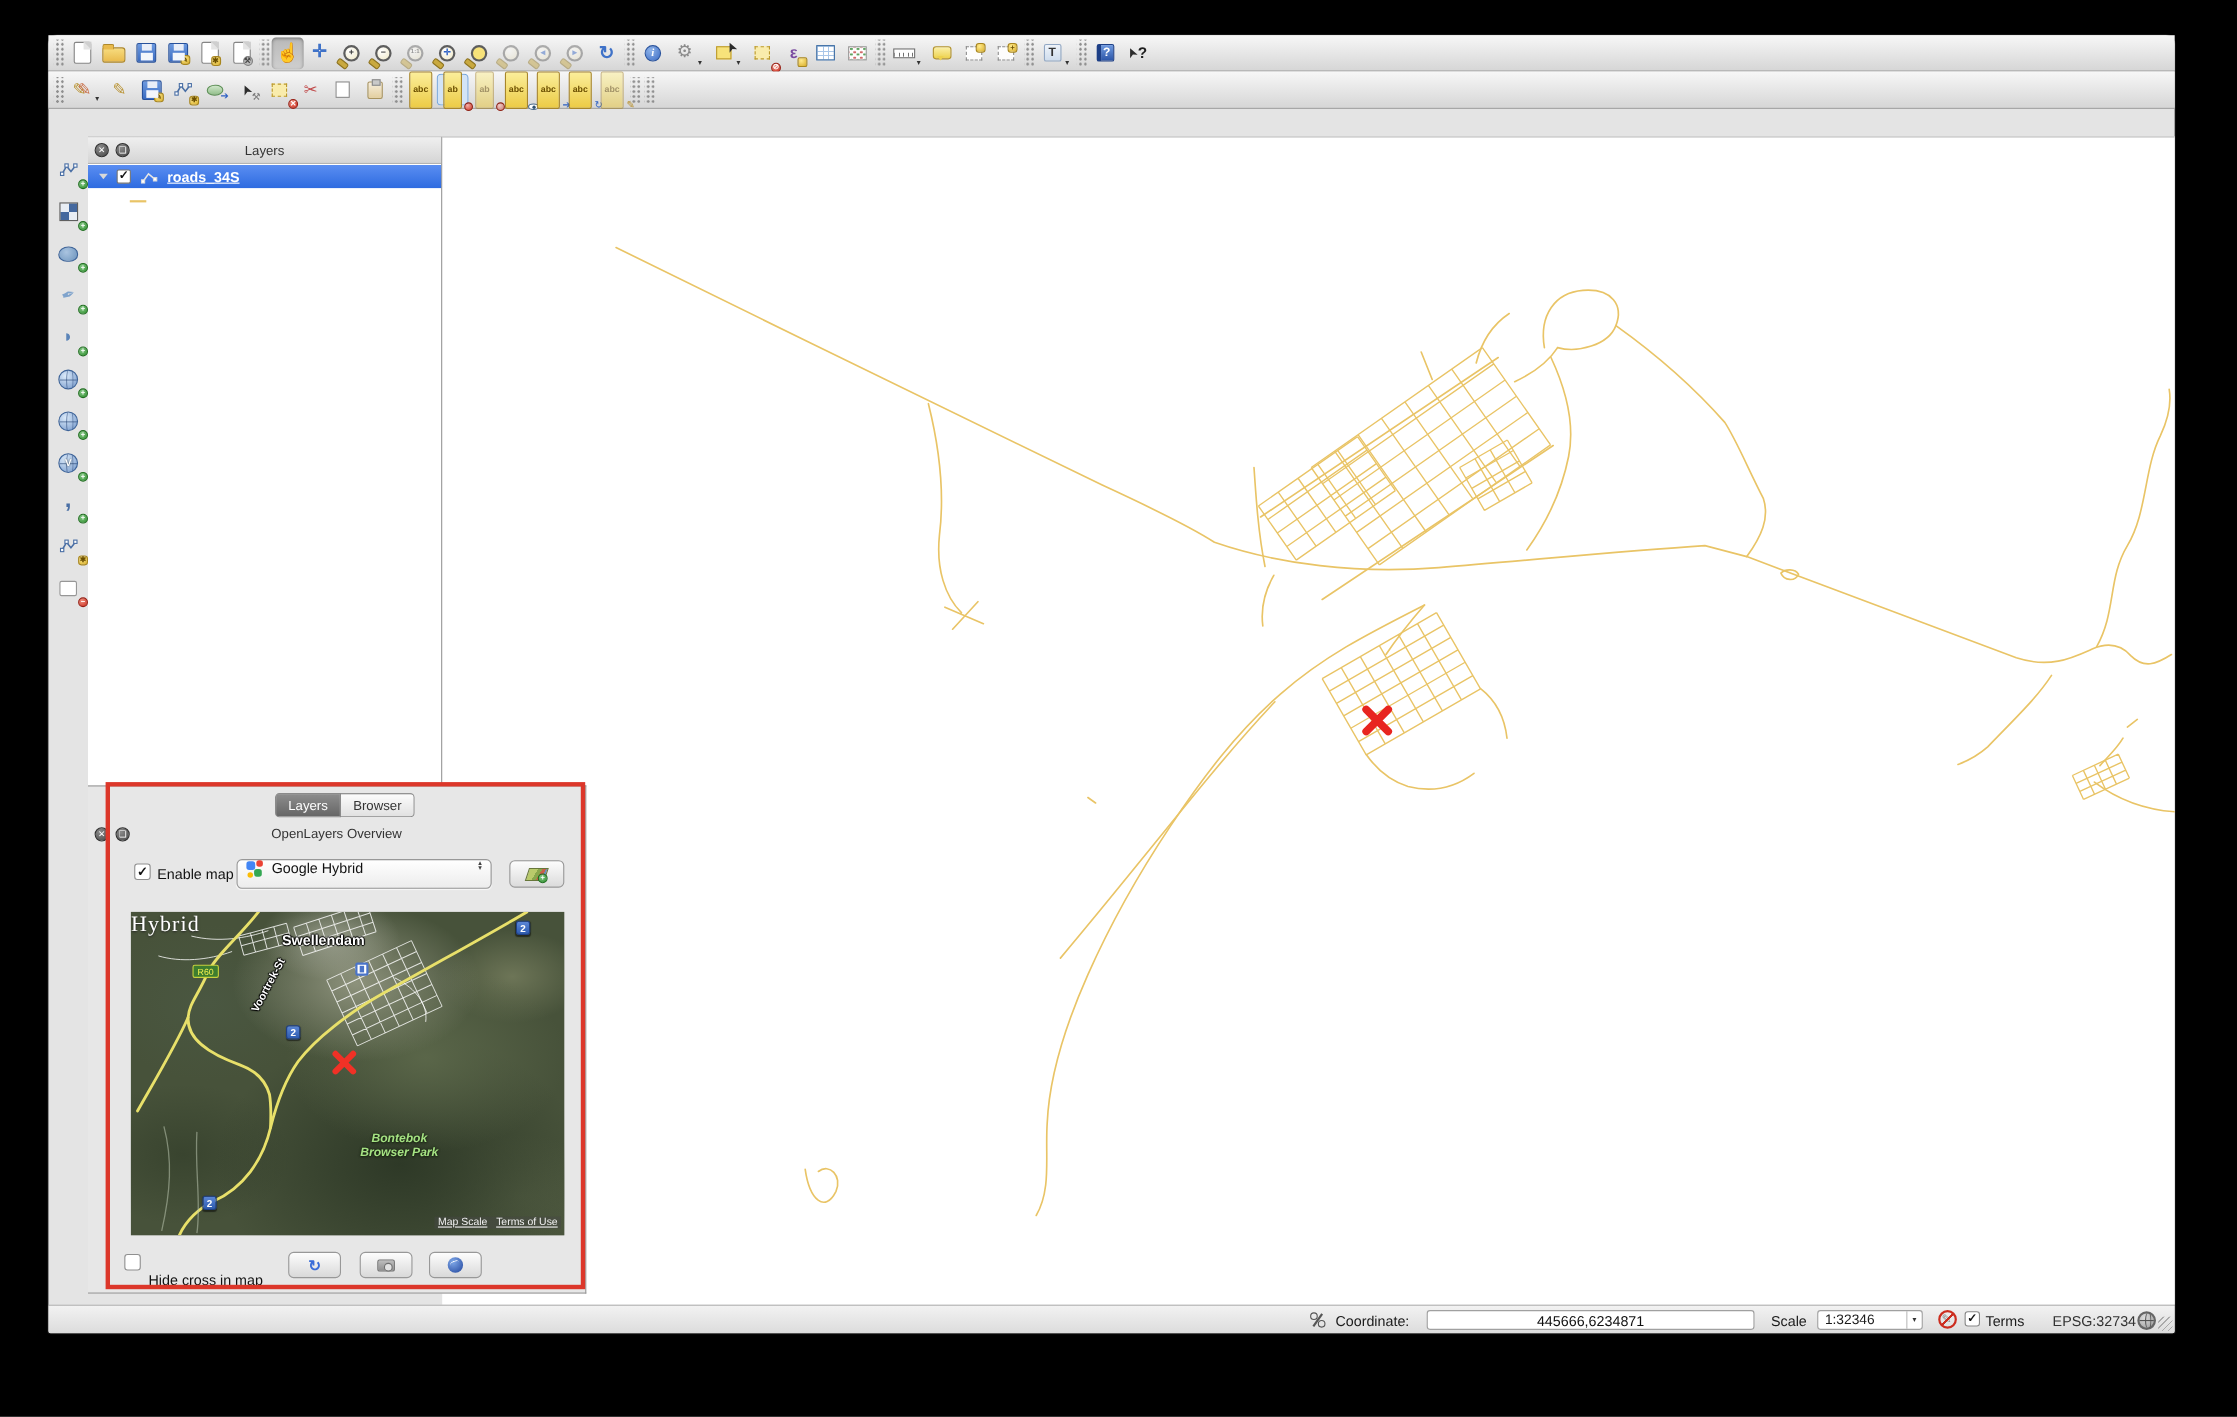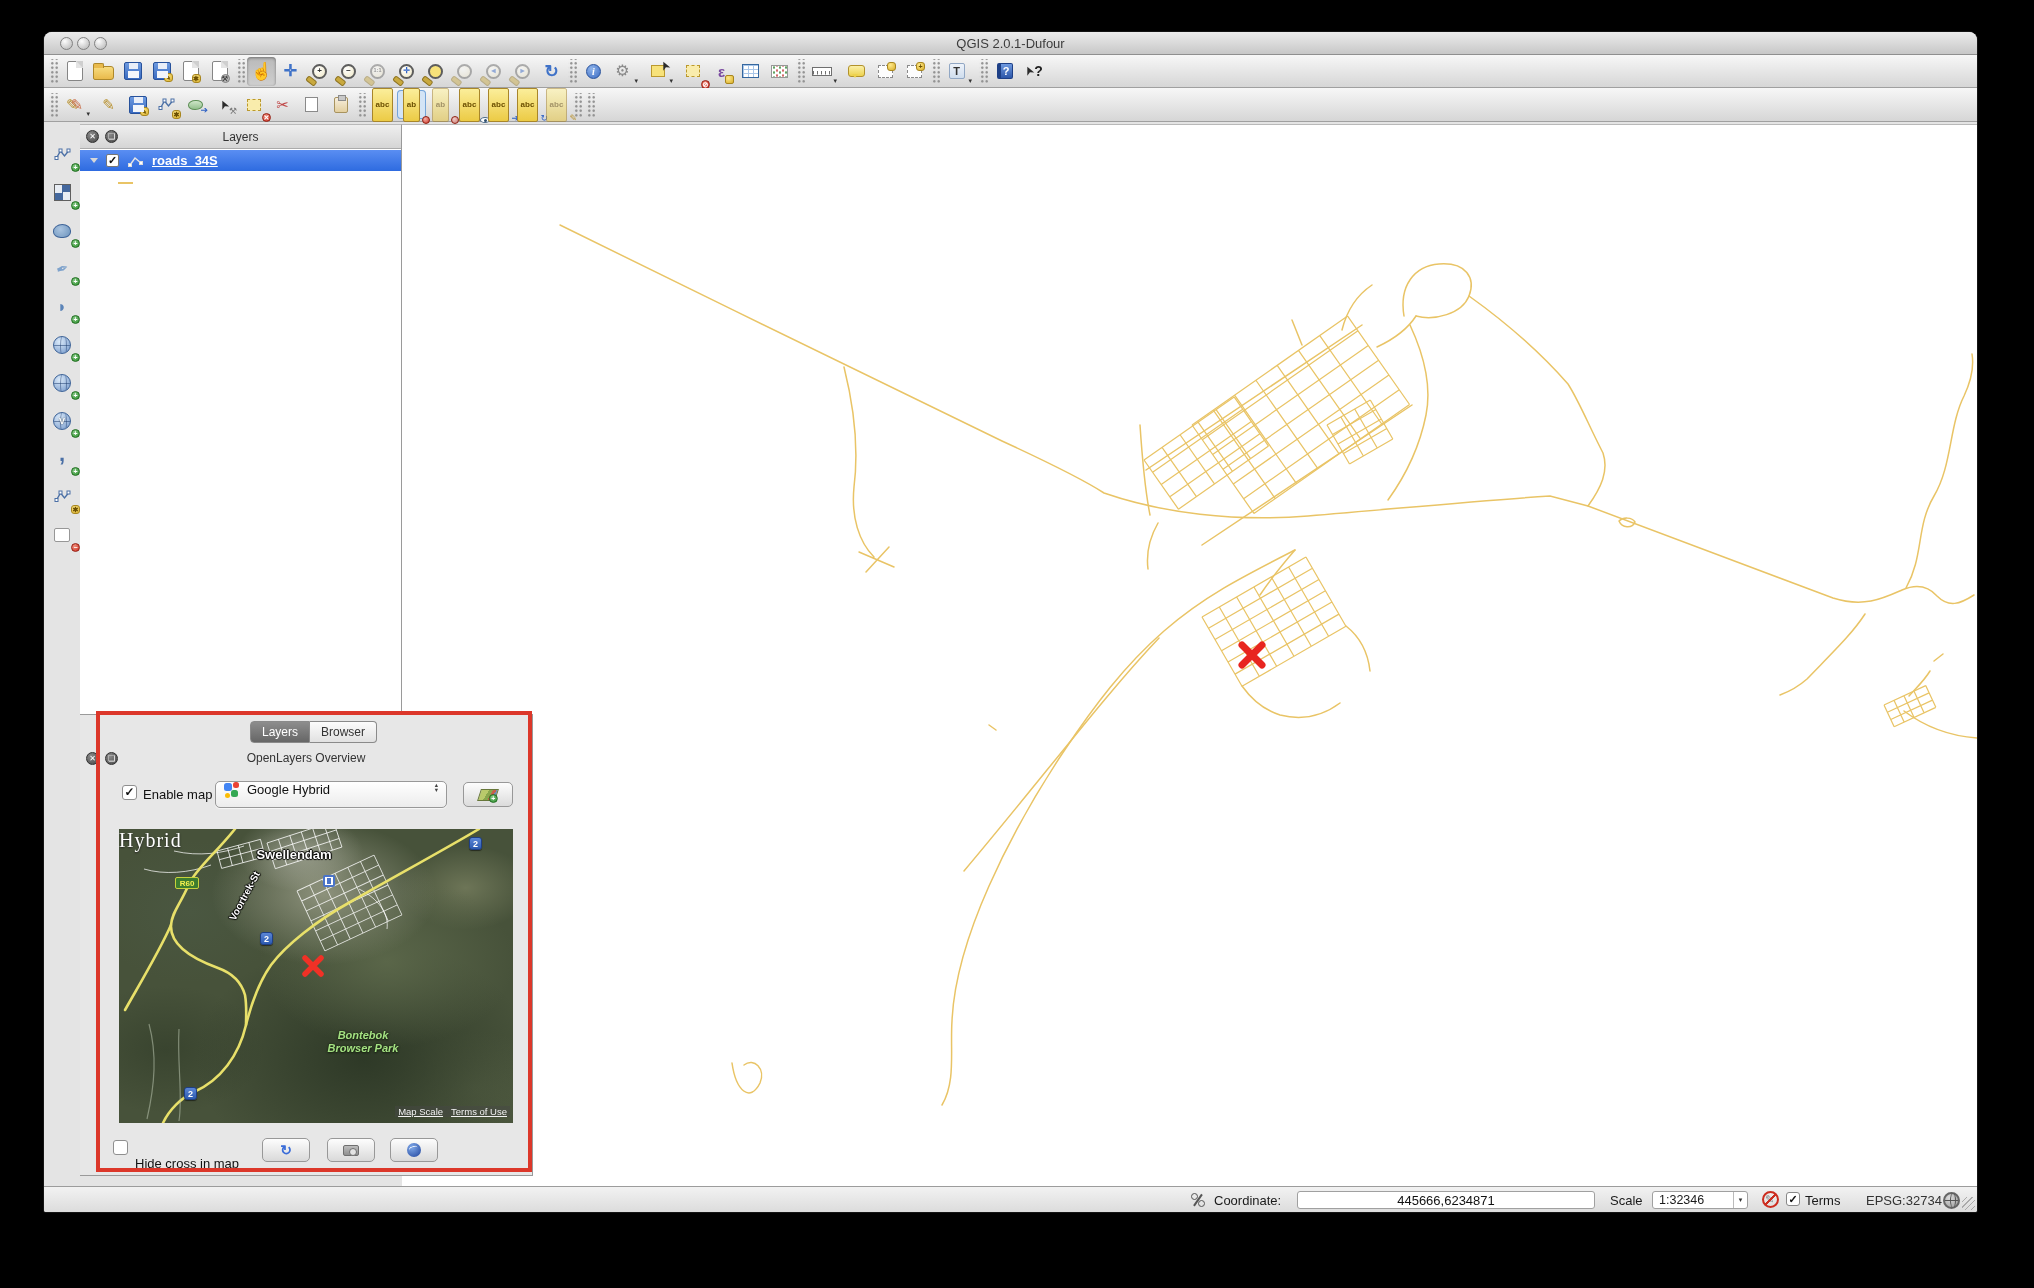--- a/index.html
+++ b/index.html
@@ -124,21 +124,21 @@
  #47523a}
 #minimap svg{position:absolute;inset:0}
 .mm-label{position:absolute;color:#fff;font-weight:bold;text-shadow:-1px 0 1px #000,1px 0 1px #000,0 -1px 1px #000,0 1px 1px #000}
 #mm-town{left:120px;top:18px;width:110px;text-align:center;font-size:13px}
 #mm-street{left:108px;top:88px;font-size:10px;transform:rotate(-62deg);transform-origin:0 0}
 #mm-park{left:192px;top:200px;width:104px;text-align:center;font-size:11px;font-style:italic;color:#a5e283;text-shadow:0 1px 2px #16220f,0 0 2px #16220f;line-height:13px}
 #mm-google{left:6px;top:264px;font-family:"Liberation Serif",serif;font-size:20px;color:#fff;text-shadow:0 1px 2px #222;letter-spacing:1px}
 #mm-terms{position:absolute;right:3px;top:277px;background:rgba(70,70,70,.45);color:#f2f2f2;font-size:9.5px;padding:0 3px;display:flex;gap:8px}
 #mm-terms span{text-decoration:underline}
 .shield{position:absolute;width:13px;height:13px;background:linear-gradient(#5b86d6,#2d5bb0);border:1px solid #1e3f86;border-radius:3px;color:#fff;font-size:9px;font-weight:bold;text-align:center;line-height:12px;box-shadow:0 1px 1px rgba(0,0,0,.5)}
-#mm-r60{position:absolute;left:56px;top:48px;width:24px;height:12px;background:#3e7d2f;border:1px solid #c8d23c;border-radius:2px;color:#f3ef4e;font-size:8px;font-weight:bold;text-align:center;line-height:11px}
+#mm-r60{position:absolute;left:56px;top:48px;width:24px;height:12px;background:#3e7d2f;border:1px solid #c8d23c;border-radius:2px;color:#f3ef4e;font-size:8px;font-weight:normal;text-align:center;line-height:11px}
 #mm-transit{position:absolute;left:204px;top:46px;width:12px;height:12px;background:#fff;border:2px solid #4a74c9;border-radius:2px}
 #mm-transit::before{content:"";position:absolute;left:2px;top:1px;width:4px;height:6px;background:#4a74c9}
 
 .obtn{position:absolute;top:423px;width:48px;height:24px;border:1px solid #989898;border-radius:5px;background:linear-gradient(#fdfdfd,#d9d9d9);display:flex;align-items:center;justify-content:center}
 .oref{font-size:14px;font-weight:bold;color:#3a6cd8;line-height:1}
 .ocam{width:16px;height:11px;background:linear-gradient(#bdbdbd,#8f8f8f);border:1px solid #6f6f6f;border-radius:2px;position:relative}
 .ocam::before{content:"";position:absolute;left:5px;top:2px;width:6px;height:6px;border-radius:50%;background:#e3e3e3;border:1px solid #6f6f6f}
 .oglobe{width:14px;height:14px;border-radius:50%;background:radial-gradient(circle at 35% 30%,#7fa8e8,#20449c);position:relative}
 .oglobe::before{content:"";position:absolute;left:2px;top:3px;width:9px;height:5px;border-radius:50%;border-top:1.5px solid #fff;transform:rotate(-20deg)}
 
@@ -178,26 +178,20 @@
         <path d="M2,10 L6,3 L10,8 L14,3" fill="none" stroke="#4a6fa5" stroke-width="1.4"></path>
         <rect x="0.5" y="8.5" width="3" height="3" fill="#fff" stroke="#4a6fa5"></rect>
         <rect x="4.5" y="1" width="3" height="3" fill="#fff" stroke="#4a6fa5"></rect>
         <rect x="12.5" y="1" width="3" height="3" fill="#fff" stroke="#4a6fa5"></rect>
       </g>
 </defs>
   </svg>
 
 <div id="window">
 
-  <div id="titlebar">
-    <span class="light" style="left:16px"></span>
-    <span class="light" style="left:33px"></span>
-    <span class="light" style="left:50px"></span>
-    <span id="title">QGIS 2.0.1-Dufour</span>
-  </div>
 
   <div id="tb1" class="tbar">
     <span class="sep"></span>
     <span class="slot">
         <span class="pg"></span>
       </span>
     <span class="slot">
         <span class="folder"></span>
       </span>
     <span class="slot">

